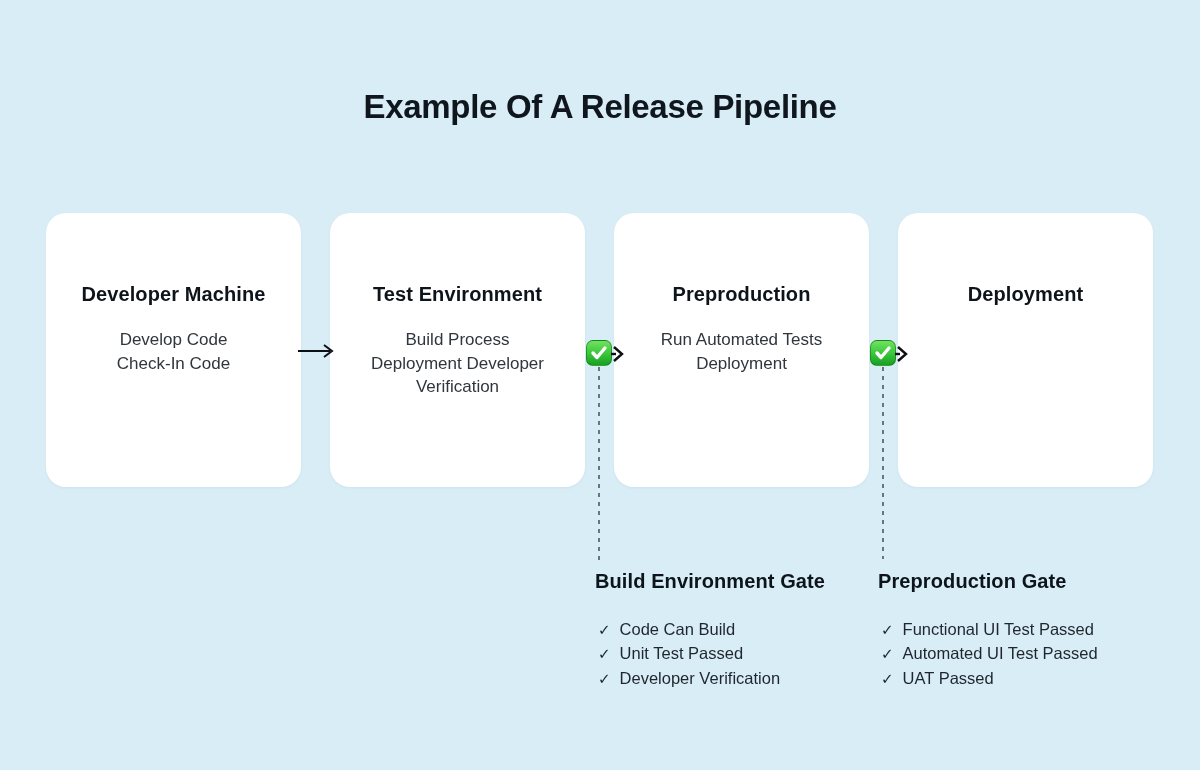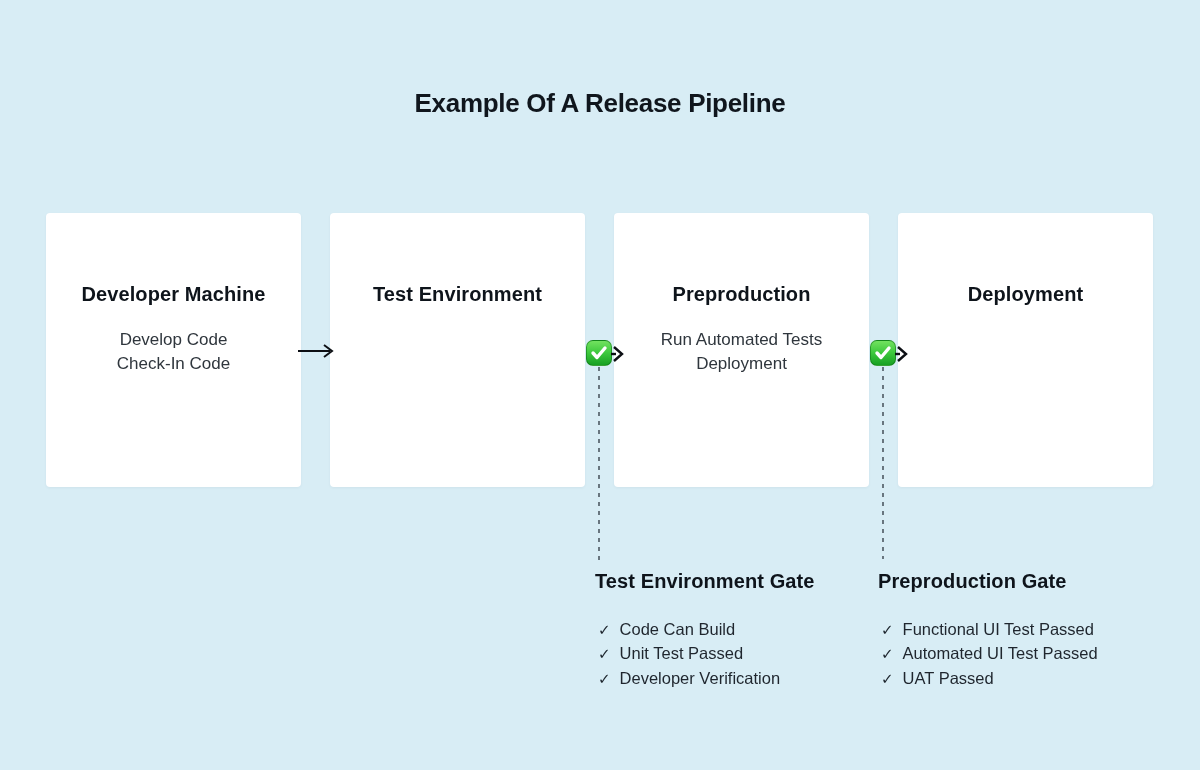--- a/index.html
+++ b/index.html
@@ -17,31 +17,31 @@
     position:relative;
     background:var(--bg);
     font-family:"Liberation Sans","DejaVu Sans",sans-serif;
     color:var(--ink);
     overflow:hidden;
   }
   .title{
     position:absolute;
     top:88px;left:0;width:1200px;
     text-align:center;
-    font-size:26px;
+    font-size:33px;
     font-weight:700;
     letter-spacing:-0.3px;
     color:var(--ink);
   }
   .card{
     position:absolute;
     top:213px;
     width:255px;height:274px;
     background:var(--card);
-    border-radius:4px;
+    border-radius:20px;
     box-shadow:0 1px 3px rgba(15,40,60,0.05);
     padding:69px 18px 0 18px;
     text-align:center;
   }
   .card h2{
     font-size:20px;
     font-weight:700;
     line-height:25px;
     color:#0e141b;
     letter-spacing:0.1px;
@@ -119,20 +119,25 @@
 <div class="card card-1">
   <h2>Developer Machine</h2>
   <div class="steps">
     <div>Develop Code</div>
     <div>Check-In Code</div>
   </div>
 </div>
 
 <div class="card card-2">
   <h2>Test Environment</h2>
+  <div class="steps">
+    <div>Build Process</div>
+    <div>Deployment Developer</div>
+    <div>Verification</div>
+  </div>
 </div>
 
 <div class="card card-3">
   <h2>Preproduction</h2>
   <div class="steps">
     <div>Run Automated Tests</div>
     <div>Deployment</div>
   </div>
 </div>
 
@@ -166,21 +171,21 @@
 </svg>
 
 <svg class="dash-line dash-line-1" width="14" height="194">
   <line x1="7" y1="0" x2="7" y2="194" stroke="#39434d" stroke-width="1.4" stroke-dasharray="4 5"></line>
 </svg>
 <svg class="dash-line dash-line-2" width="14" height="192">
   <line x1="7" y1="0" x2="7" y2="192" stroke="#39434d" stroke-width="1.4" stroke-dasharray="4 5"></line>
 </svg>
 
 <div class="gate gate-1">
-  <h3>Test Environment Gate</h3>
+  <h3>Build Environment Gate</h3>
   <ul>
     <li>
       <span class="check-glyph">✓</span>
       <span>Code Can Build</span>
     </li>
     <li>
       <span class="check-glyph">✓</span>
       <span>Unit Test Passed</span>
     </li>
     <li>

